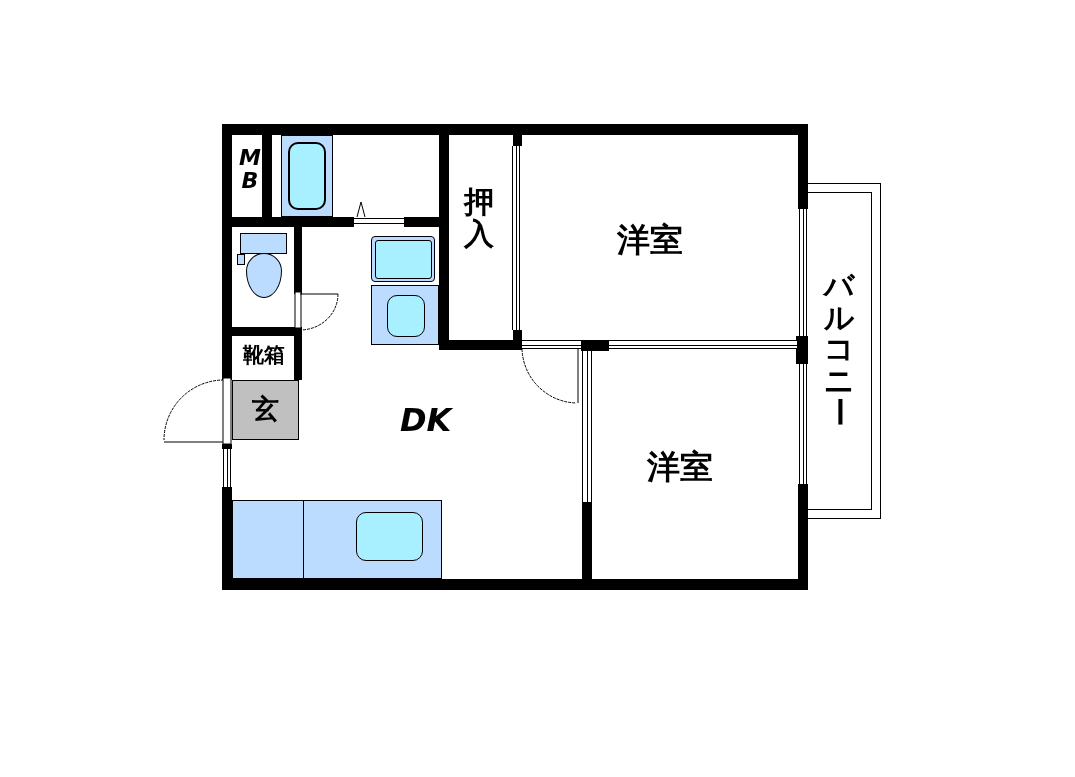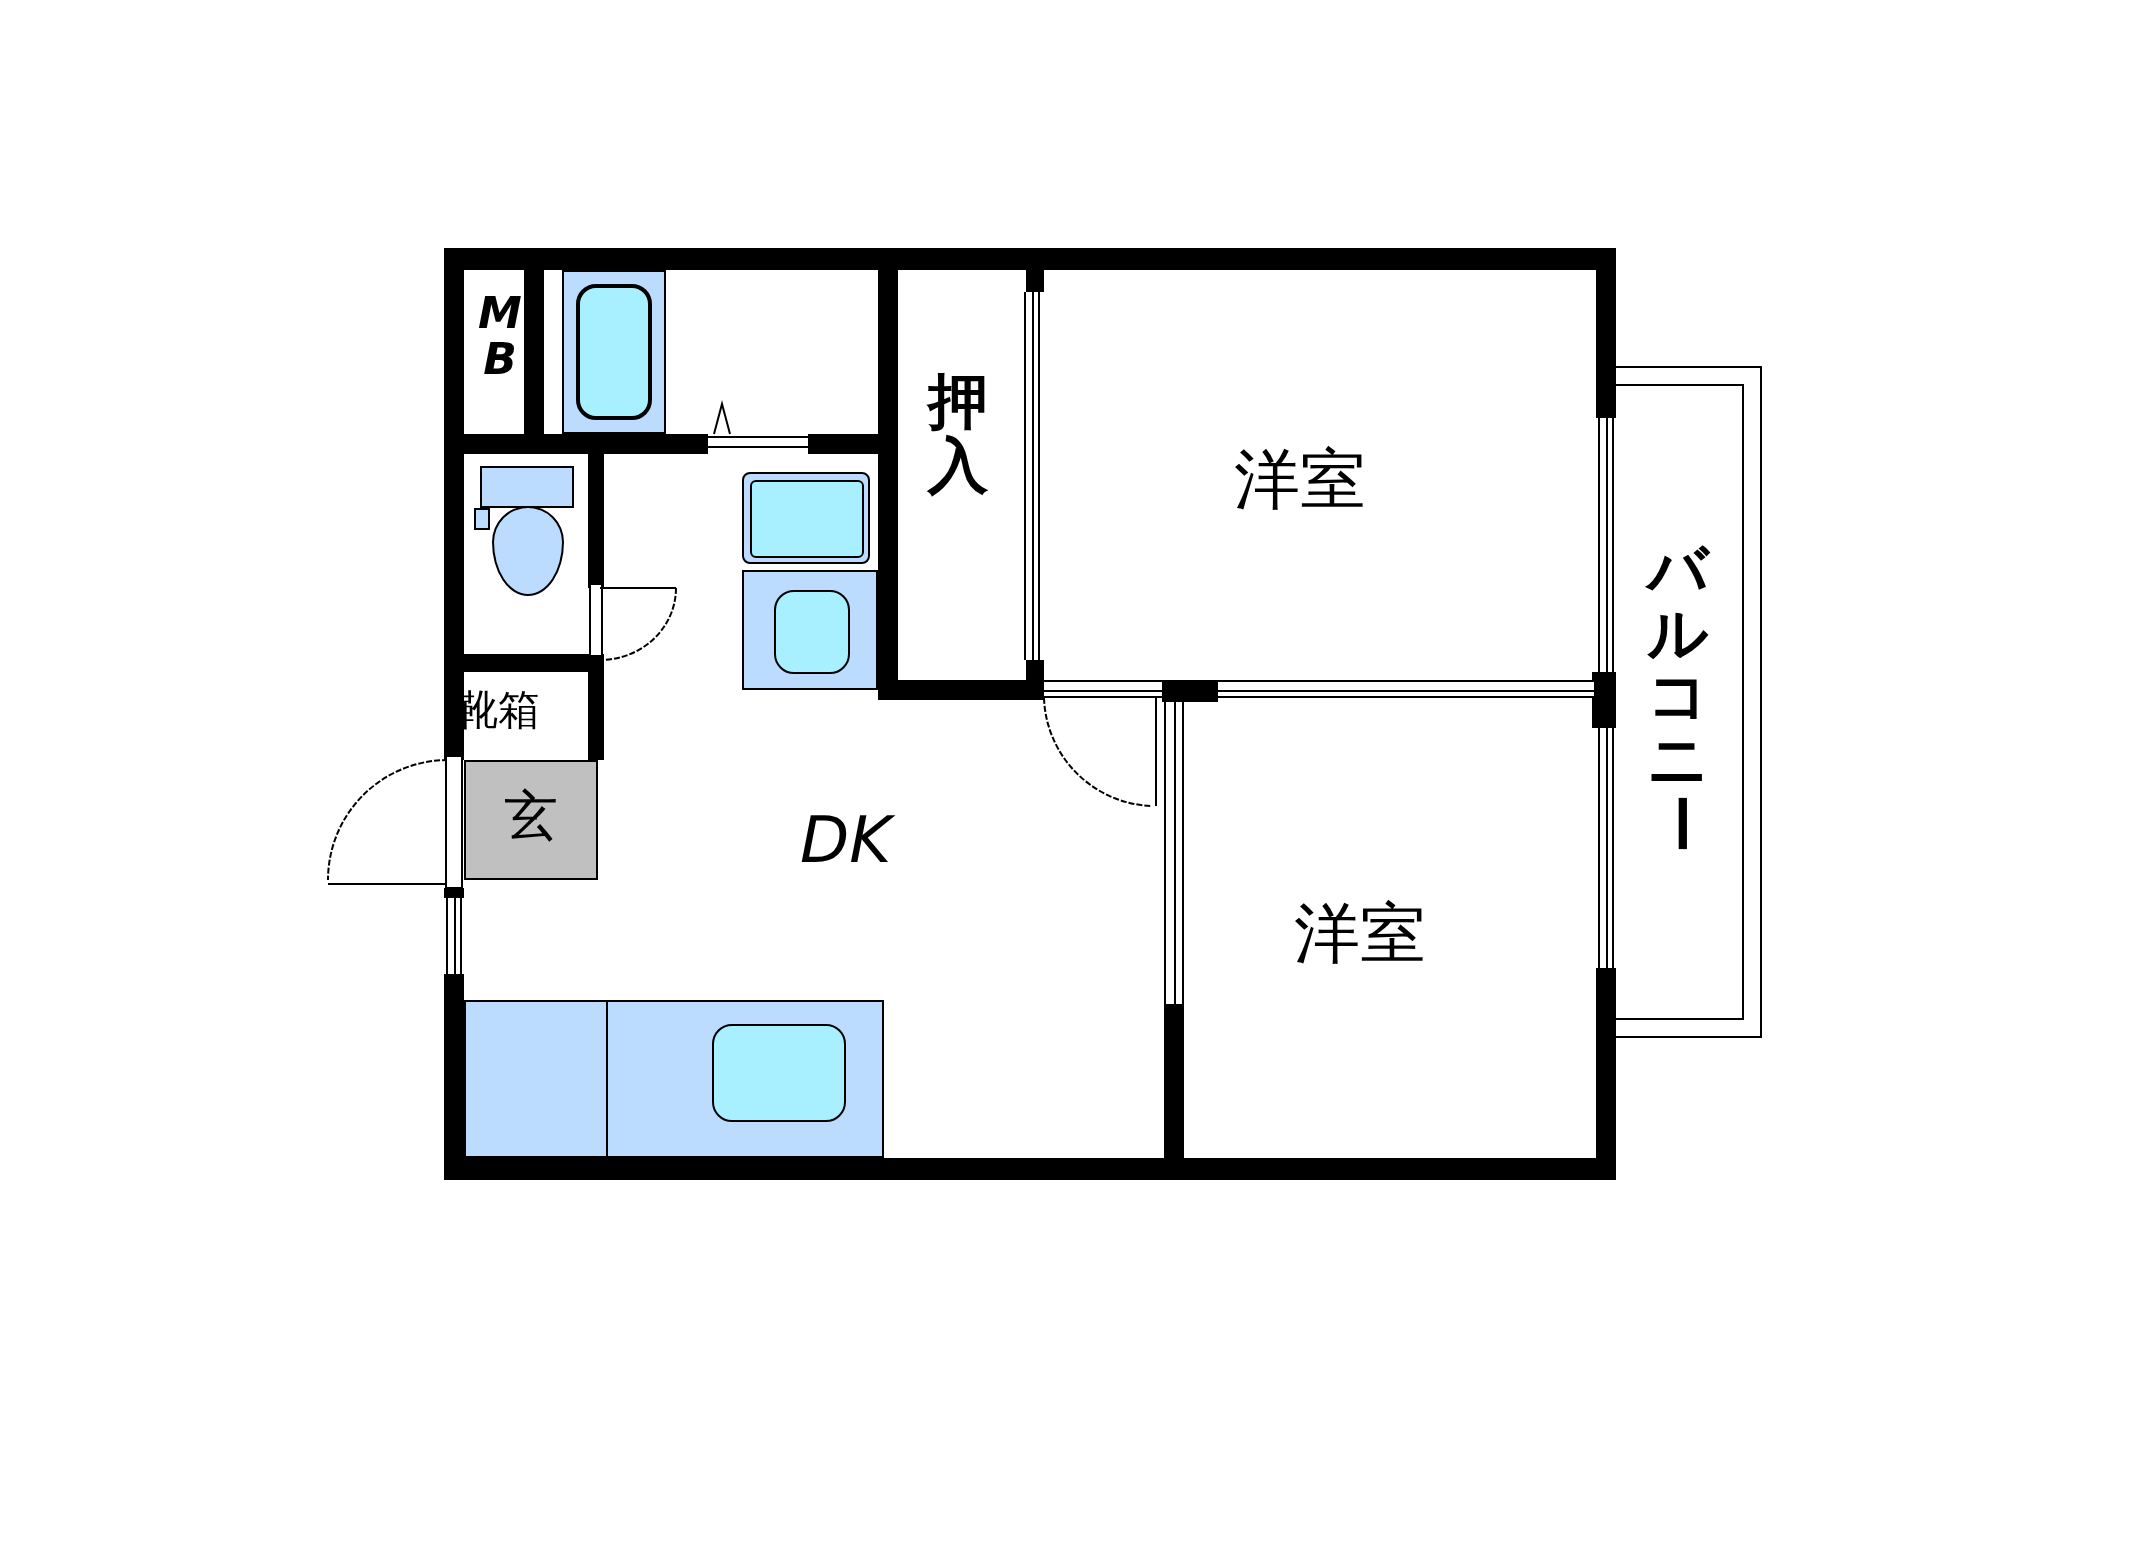--- a/index.html
+++ b/index.html
@@ -6,21 +6,21 @@
   body { width:1075px; height:777px; position:relative; overflow:hidden; font-family:"DejaVu Sans", sans-serif; }
   .abs { position:absolute; }
   .wall { position:absolute; background:#000; }
   .fix { position:absolute; background:#bcdcff; border:1px solid #000; box-sizing:border-box; }
   .basin { position:absolute; background:#a8f0ff; border:2px solid #000; box-sizing:border-box; border-radius:10px; }
   .win { position:absolute; background:#fff; box-sizing:border-box; }
   .win.v { border-left:1px solid #000; border-right:1px solid #000; }
   .win.v::after { content:""; position:absolute; left:50%; top:0; bottom:0; border-left:1px solid #000; }
   .win.h { border-top:1px solid #000; border-bottom:1px solid #000; }
   .win.h::after { content:""; position:absolute; top:50%; left:0; right:0; border-top:1px solid #000; }
-  .label { position:absolute; font-weight:normal; color:#000; white-space:nowrap; line-height:1;text-align:center; }
+  .label { position:absolute; font-weight:bold; color:#000; white-space:nowrap; line-height:1;text-align:center; }
   .vlabel { position:absolute; font-weight:bold; color:#000; line-height:1.05; text-align:center; }
 </style>
 </head>
 <body>
 
 <div class="abs" style="left:0;top:0;width:1075px;height:777px;">
 
   <div class="abs" style="left:806px;top:183px;width:75px;height:336px;border:1px solid #000;box-sizing:border-box;"></div>
   <div class="abs" style="left:806px;top:192px;width:66px;height:318px;border:1px solid #000;border-left:none;box-sizing:border-box;"></div>
 
@@ -98,21 +98,21 @@
   </div>
 
   <div class="vlabel" style="left:458px;top:186px;width:42px;font-size:30px;">
     <div>押</div>
     <div>入</div>
   </div>
 
   <div class="label" style="left:617px;top:223px;font-size:33px;">洋室</div>
   <div class="label" style="left:647px;top:450px;font-size:33px;">洋室</div>
   <div class="label" style="left:400px;top:404px;font-size:32px;font-style:italic;">DK</div>
-  <div class="label" style="left:228px;top:345px;font-size:21px;">靴箱</div>
+  <div class="label" style="left:243px;top:345px;font-size:21px;">靴箱</div>
   <div class="label" style="left:252px;top:395px;font-size:27px;">玄</div>
 
   <div class="vlabel" style="left:820px;top:270px;width:38px;font-size:30px;">
     <div>バ</div>
     <div>ル</div>
     <div>コ</div>
     <div>ニ</div>
     <div style="transform:rotate(90deg);">ー</div>
   </div>
 </div>

